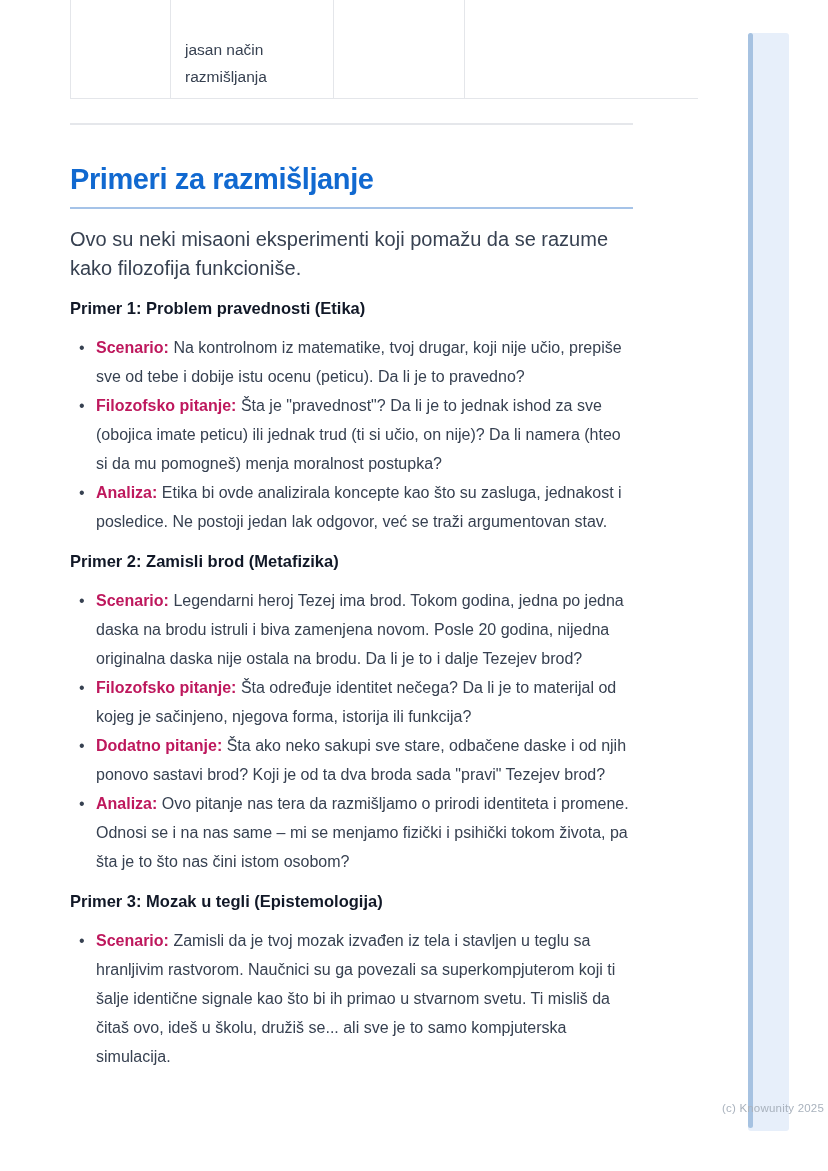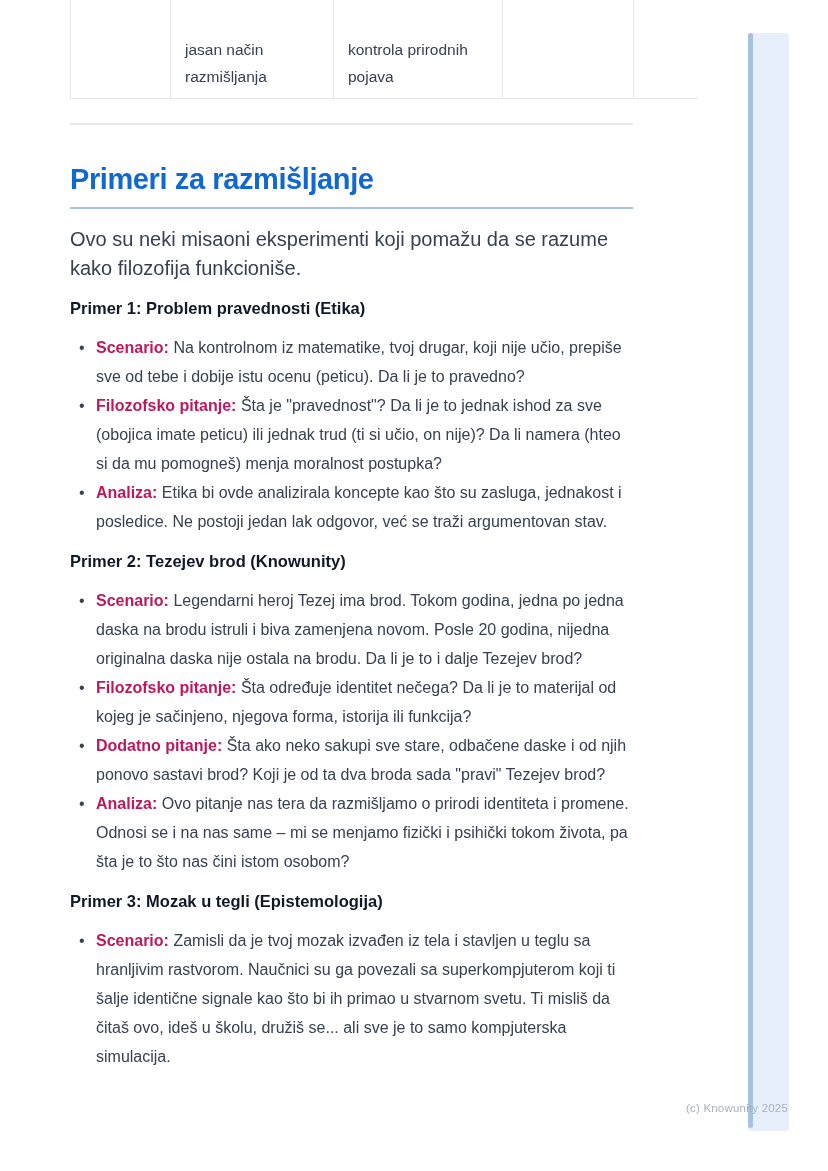--- a/index.html
+++ b/index.html
@@ -77,36 +77,35 @@
   .scroll-strip{
     position:absolute;left:748px;top:33px;width:41px;height:1098px;
     background:var(--strip);border-radius:3px;z-index:2;
   }
   .scroll-thumb{
     position:absolute;left:0;top:0;width:5px;height:1095px;
     background:var(--thumb);border-radius:3px;
   }
 
   .watermark{
-    position:absolute;left:686px;top:1101px;z-index:4;
+    position:absolute;left:722px;top:1101px;z-index:4;
     font-size:11.5px;line-height:14px;color:var(--watermark-color);
     letter-spacing:0.2px;
   }
 </style>
 </head>
 <body>
 
 <div class="page">
 
   <div class="content">
 
     <div class="table-fragment">
       <div class="tcell c0"></div>
       <div class="tcell c1">jasan način razmišljanja</div>
-      <div class="tcell c2">kontrola prirodnih pojava</div>
       <div class="tcell c3"></div>
     </div>
 
     <hr class="divider">
 
     <h1 class="page-title">Primeri za razmišljanje</h1>
 
     <p class="intro">Ovo su neki misaoni eksperimenti koji pomažu da se razume kako filozofija funkcioniše.</p>
 
     <div id="sections">
@@ -115,21 +114,21 @@
     <ul class="bullet-list">
   <li class="bullet-item"><span class="bullet-label">Scenario:</span> <span class="bullet-text">Na kontrolnom iz matematike, tvoj drugar, koji nije učio, prepiše sve od tebe i dobije istu ocenu (peticu). Da li je to pravedno?</span></li>
 
   <li class="bullet-item"><span class="bullet-label">Filozofsko pitanje:</span> <span class="bullet-text">Šta je "pravednost"? Da li je to jednak ishod za sve (obojica imate peticu) ili jednak trud (ti si učio, on nije)? Da li namera (hteo si da mu pomogneš) menja moralnost postupka?</span></li>
 
   <li class="bullet-item"><span class="bullet-label">Analiza:</span> <span class="bullet-text">Etika bi ovde analizirala koncepte kao što su zasluga, jednakost i posledice. Ne postoji jedan lak odgovor, već se traži argumentovan stav.</span></li>
 </ul>
   </section>
 
   <section class="example-section">
-    <h3 class="section-title">Primer 2: Tezejev brod (Knowunity)</h3>
+    <h3 class="section-title">Primer 2: Zamisli brod (Metafizika)</h3>
     <ul class="bullet-list">
   <li class="bullet-item"><span class="bullet-label">Scenario:</span> <span class="bullet-text">Legendarni heroj Tezej ima brod. Tokom godina, jedna po jedna daska na brodu istruli i biva zamenjena novom. Posle 20 godina, nijedna originalna daska nije ostala na brodu. Da li je to i dalje Tezejev brod?</span></li>
 
   <li class="bullet-item"><span class="bullet-label">Filozofsko pitanje:</span> <span class="bullet-text">Šta određuje identitet nečega? Da li je to materijal od kojeg je sačinjeno, njegova forma, istorija ili funkcija?</span></li>
 
   <li class="bullet-item"><span class="bullet-label">Dodatno pitanje:</span> <span class="bullet-text">Šta ako neko sakupi sve stare, odbačene daske i od njih ponovo sastavi brod? Koji je od ta dva broda sada "pravi" Tezejev brod?</span></li>
 
   <li class="bullet-item"><span class="bullet-label">Analiza:</span> <span class="bullet-text">Ovo pitanje nas tera da razmišljamo o prirodi identiteta i promene. Odnosi se i na nas same – mi se menjamo fizički i psihički tokom života, pa šta je to što nas čini istom osobom?</span></li>
 </ul>
   </section>

